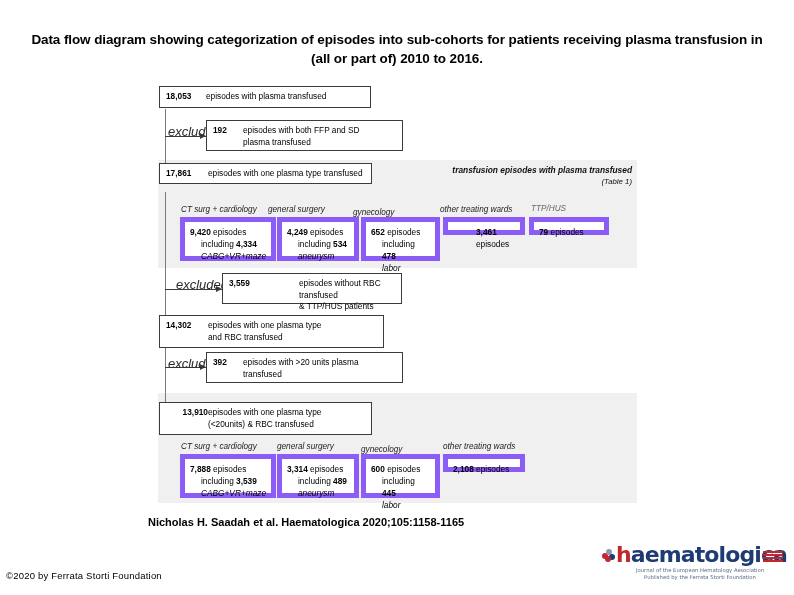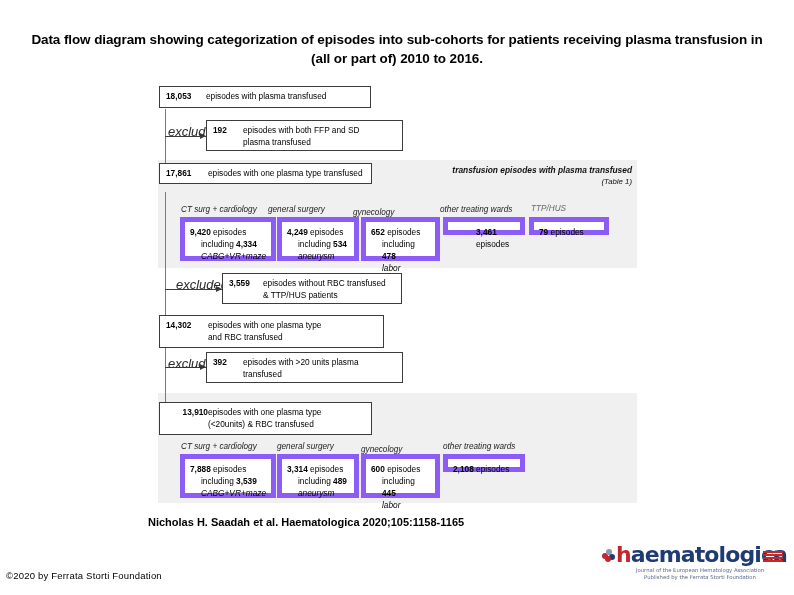--- a/index.html
+++ b/index.html
@@ -285,21 +285,21 @@
 
   <div class="cohort" style="left:443px; top:137px; width:82px; height:18px;padding-left:28px;">
     <div class="l1"><b>3,461</b> <span>episodes</span></div>
   </div>
 
   <div class="cohort" style="left:529px; top:137px; width:80px; height:18px;">
     <div class="l1"><b>79</b> <span>episodes</span></div>
   </div>
 
   <div class="excluded-lbl" style="left:176px; top:197px;">excluded</div>
-  <div class="box cols" id="n-3559" style="left:222px; top:193px; width:180px; height:31px;">
+  <div class="box cols" id="n-3559" style="left:222px; top:193px; width:180px; height:31px;gap:36px;">
     <span class="num" style="width:34px;">3,559</span>
     <span class="txt">
       <span>episodes without RBC transfused</span><br>
       <span>&amp;  TTP/HUS patients</span>
     </span>
   </div>
 
   <div class="box cols" id="n-14302" style="left:159px; top:235px; width:225px; height:33px;">
     <span class="num" style="width:42px;">14,302</span>
     <span class="txt">

